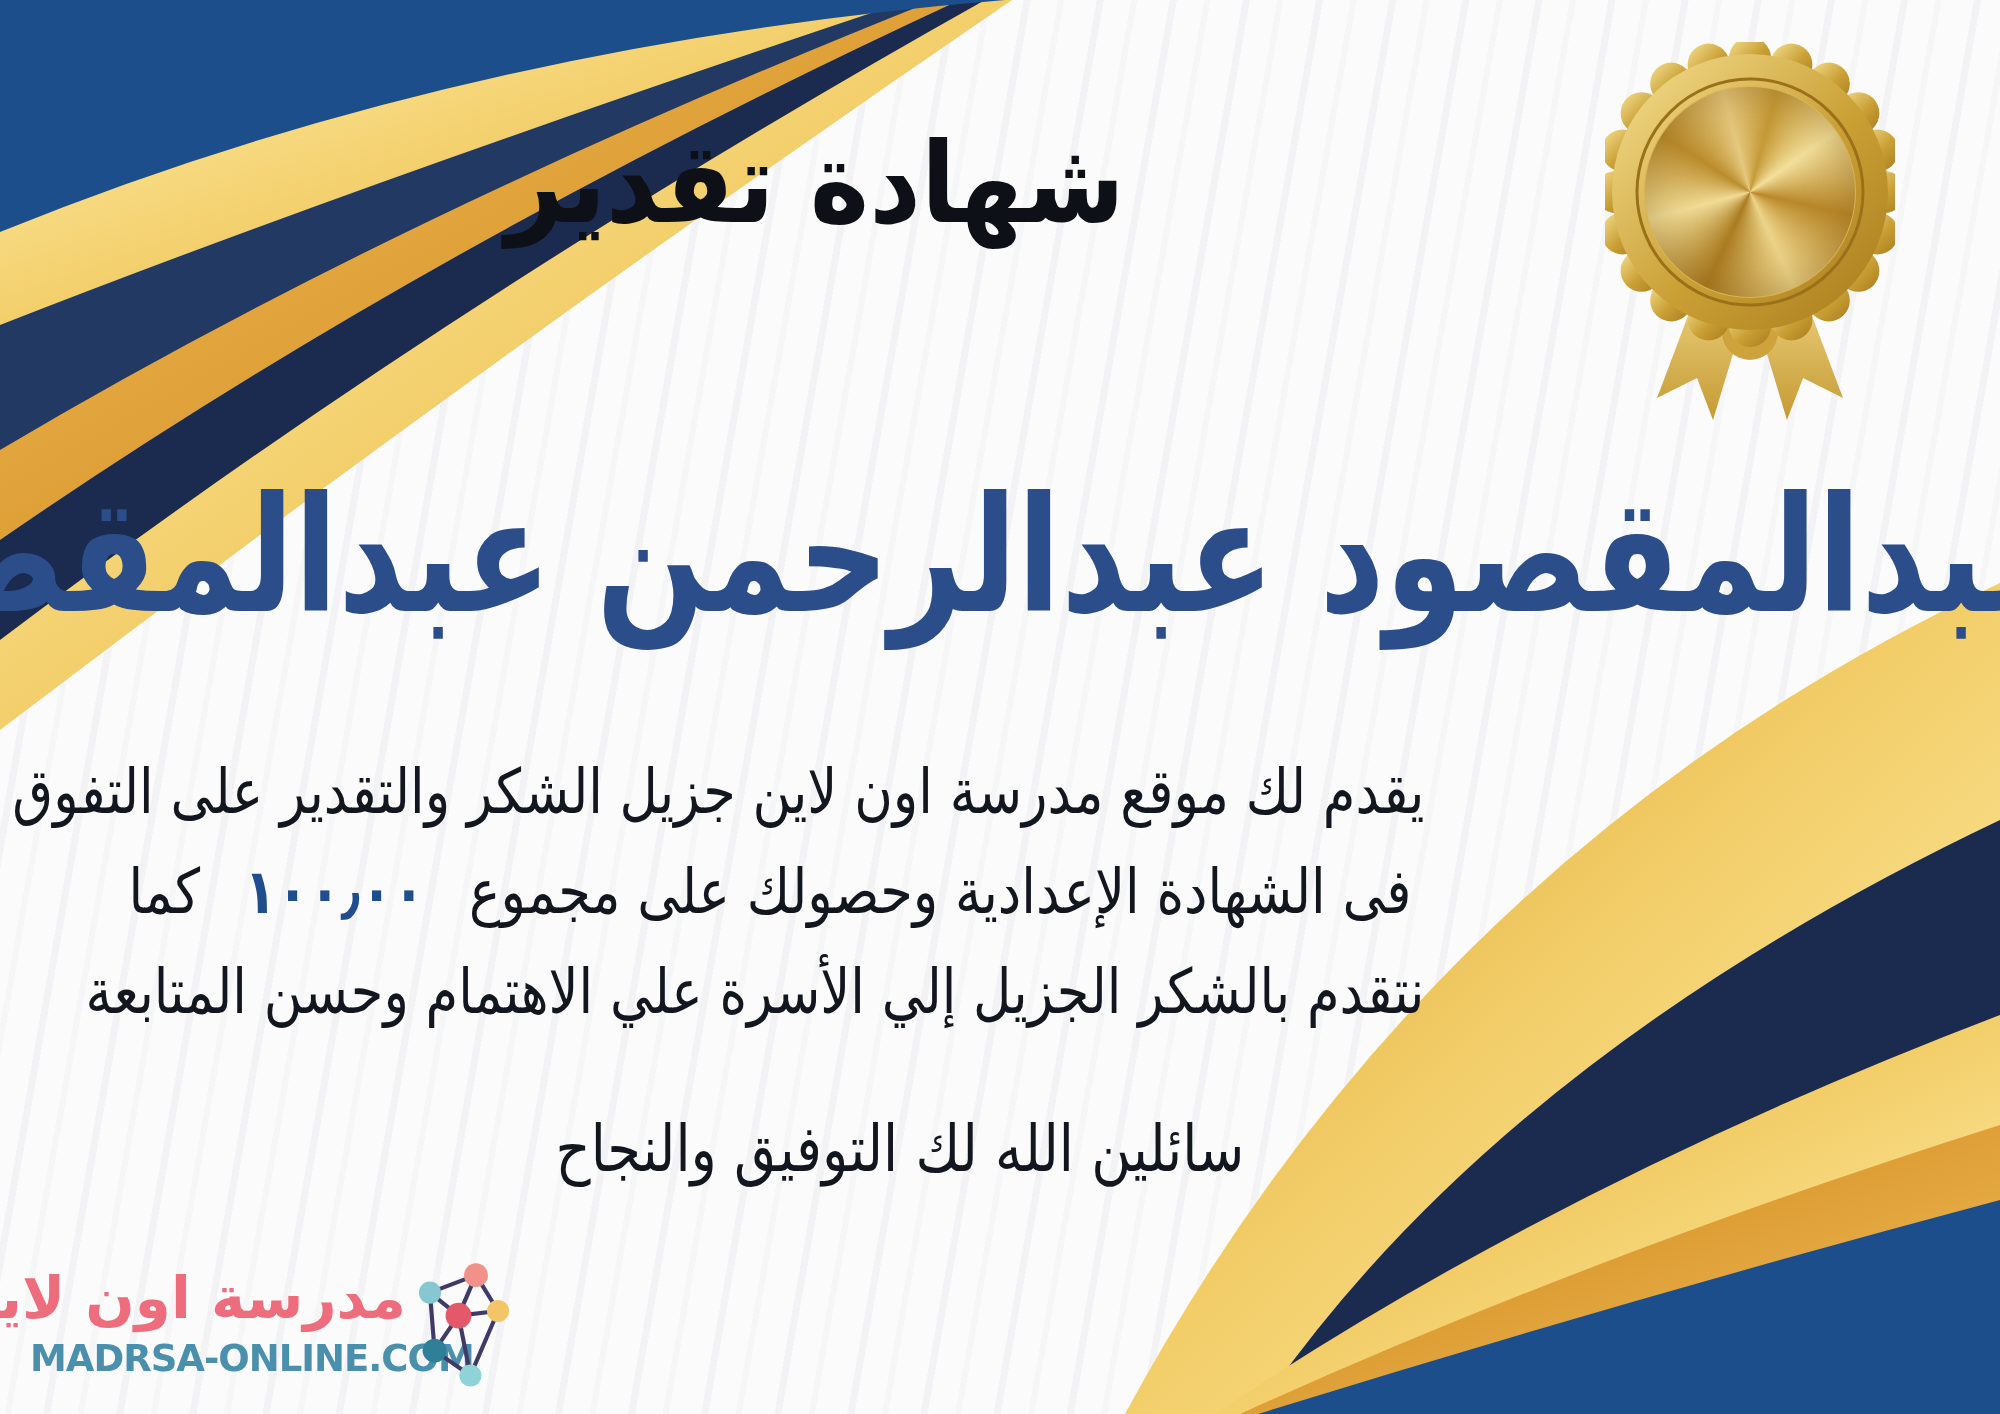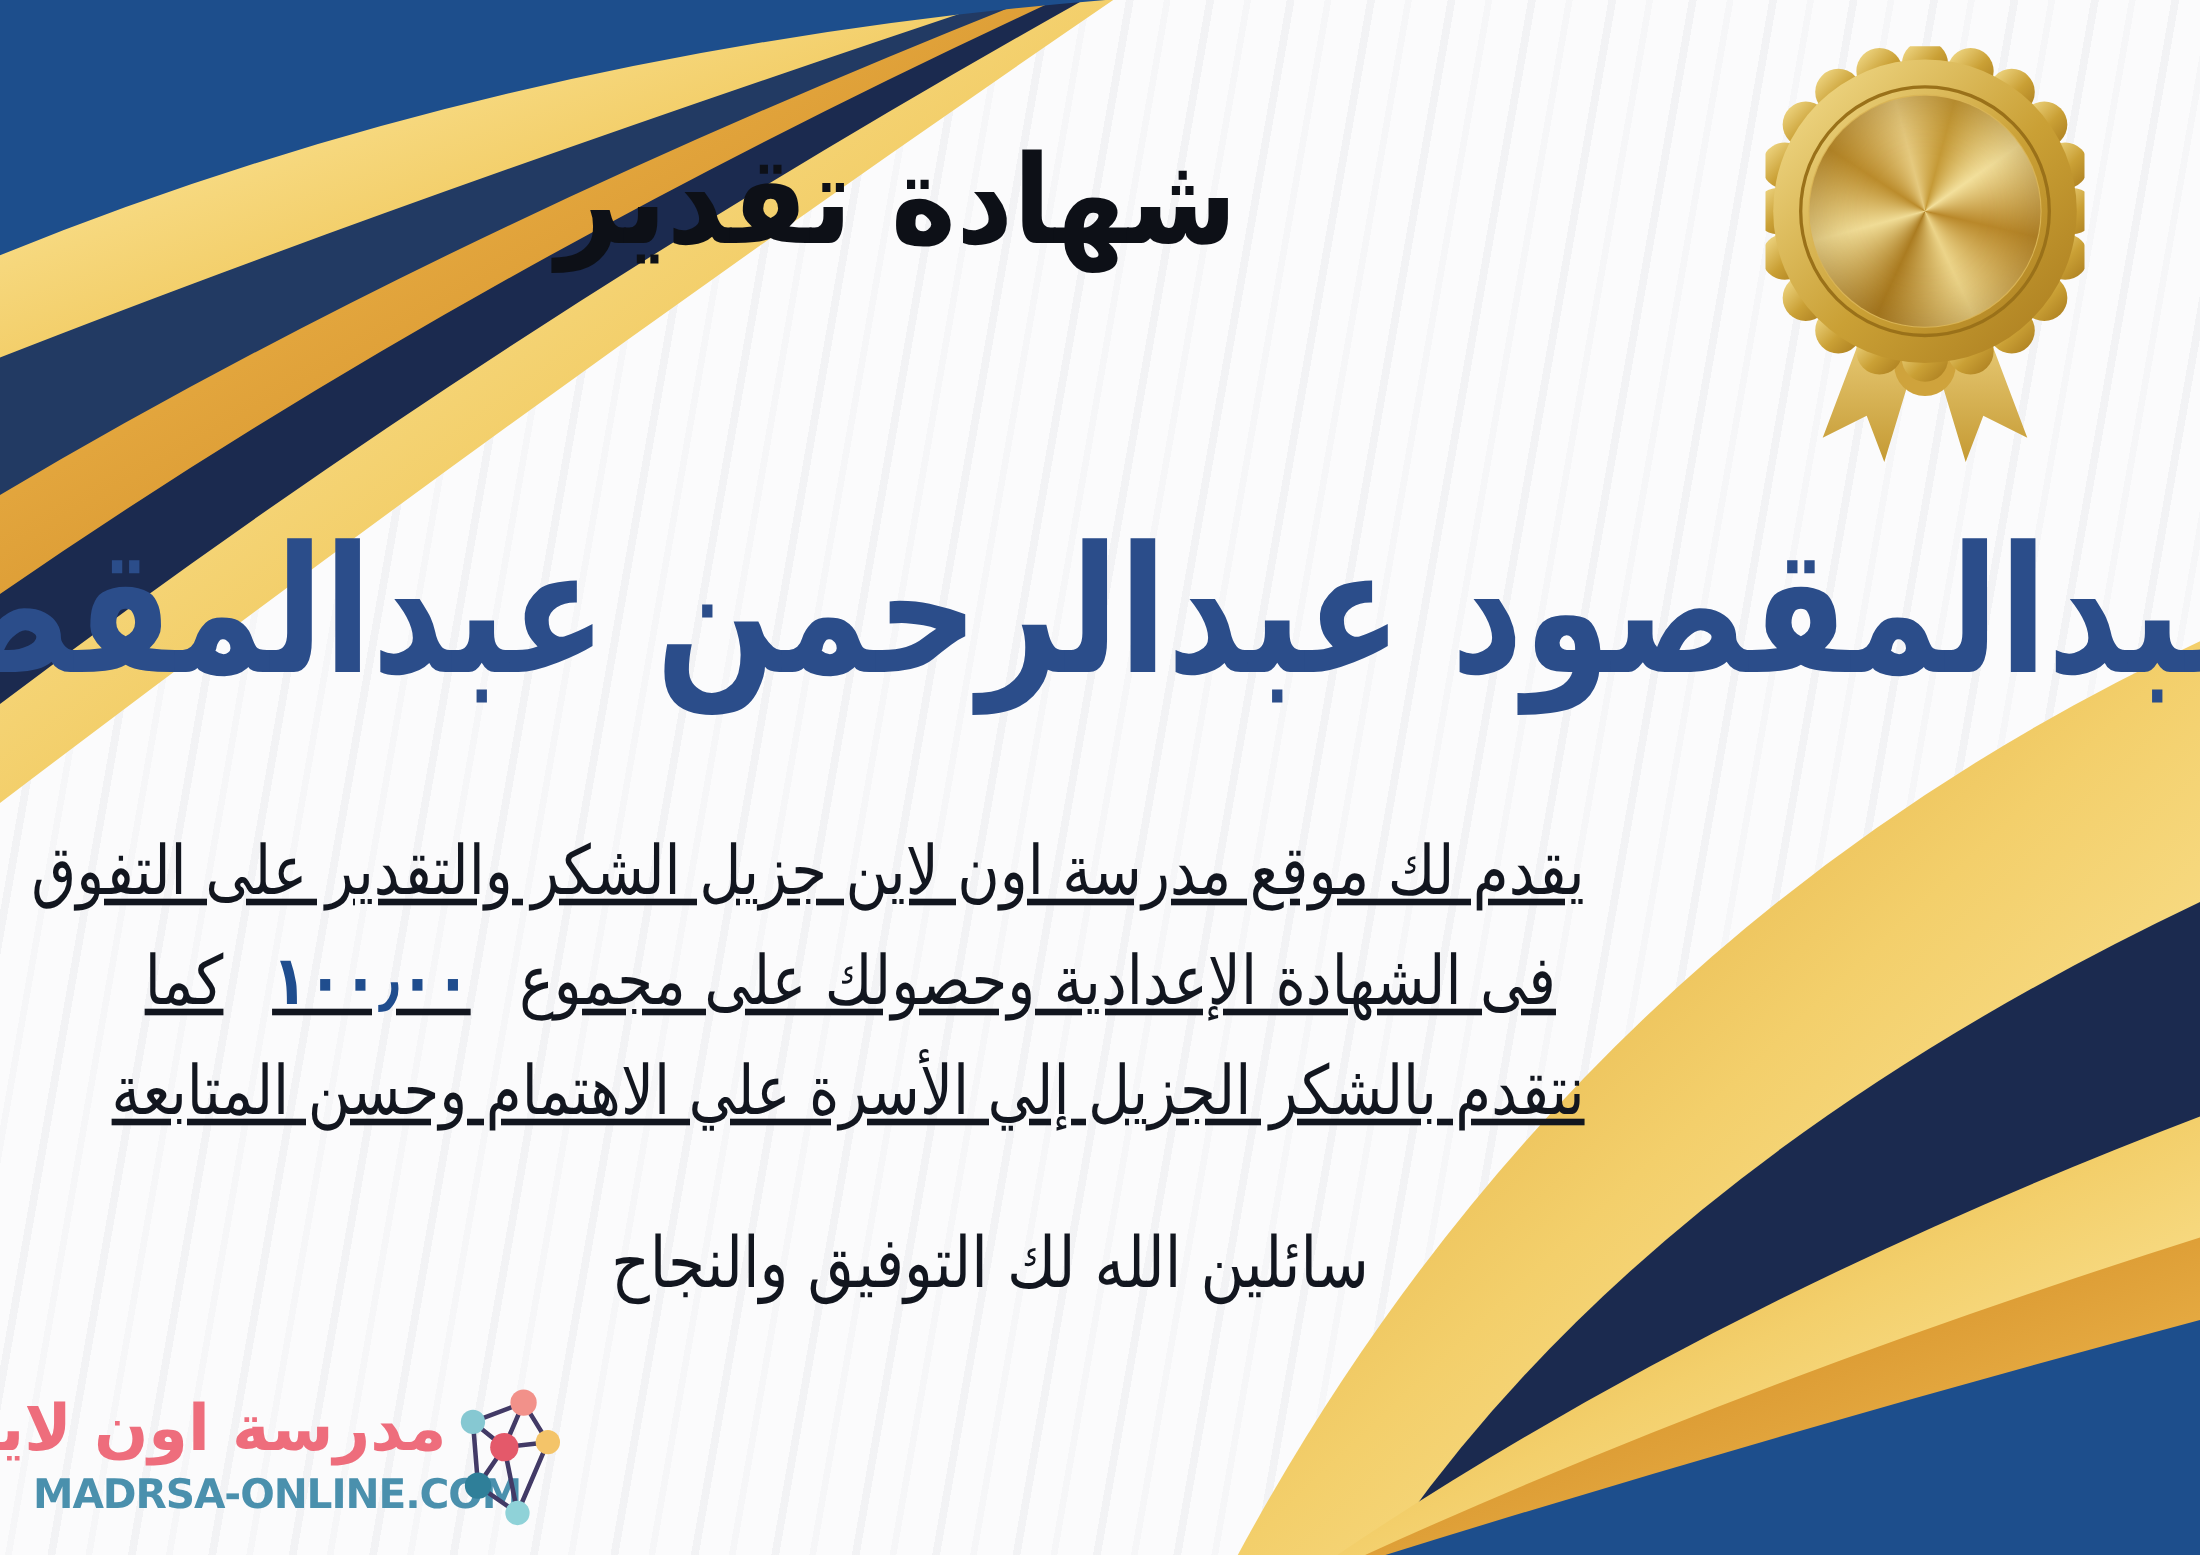--- a/index.html
+++ b/index.html
@@ -28,22 +28,22 @@
     transform:scaleX(.9);transform-origin:815px 50%;
     white-space:nowrap;
   }
   .name{
     position:absolute;top:462px;left:50%;margin:0;
     white-space:nowrap;direction:rtl;
     font-size:160px;font-weight:700;color:#2b4d8a;
     transform:translateX(-50%) scaleX(.8);
   }
   .bodytext{
-    position:absolute;top:742px;left:16px;width:1540px;
-    direction:rtl;text-align:left;color:#12161f;text-decoration:underline;
+    position:absolute;top:742px;left:0;width:1540px;
+    direction:rtl;text-align:center;color:#12161f;
   }
   .bodytext p{
     margin:0;font-size:62px;font-weight:500;line-height:100px;
     white-space:nowrap;transform:scaleX(.85);transform-origin:50% 50%;
   }
   .score{
     color:#1f4d8e;font-weight:700;padding:0 52px;letter-spacing:4px;
   }
   .closing{
     position:absolute;top:1112px;left:130px;width:1540px;margin:0;

